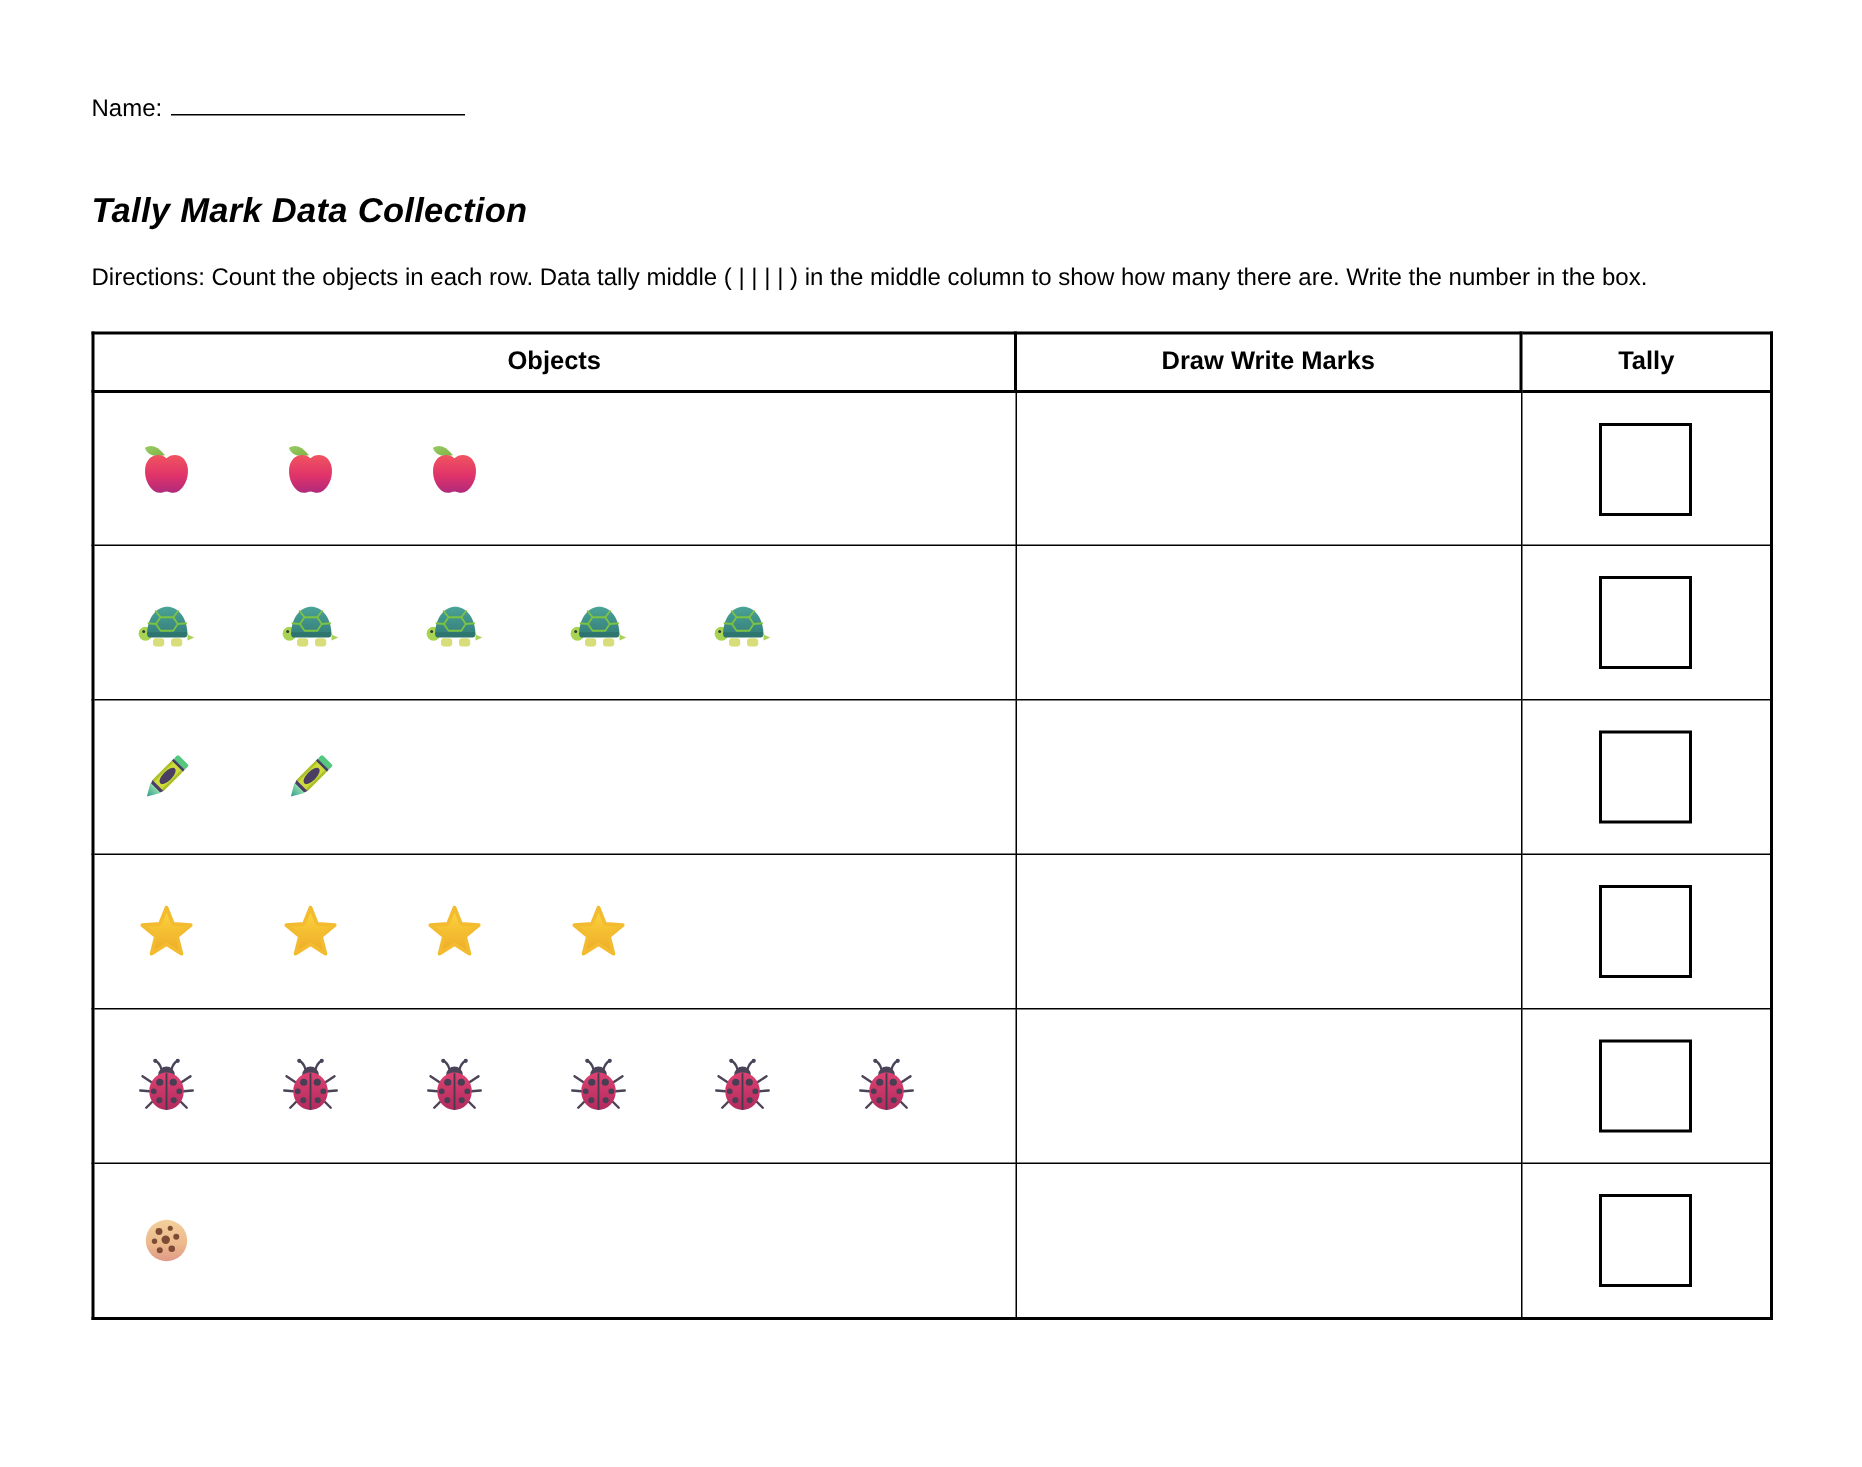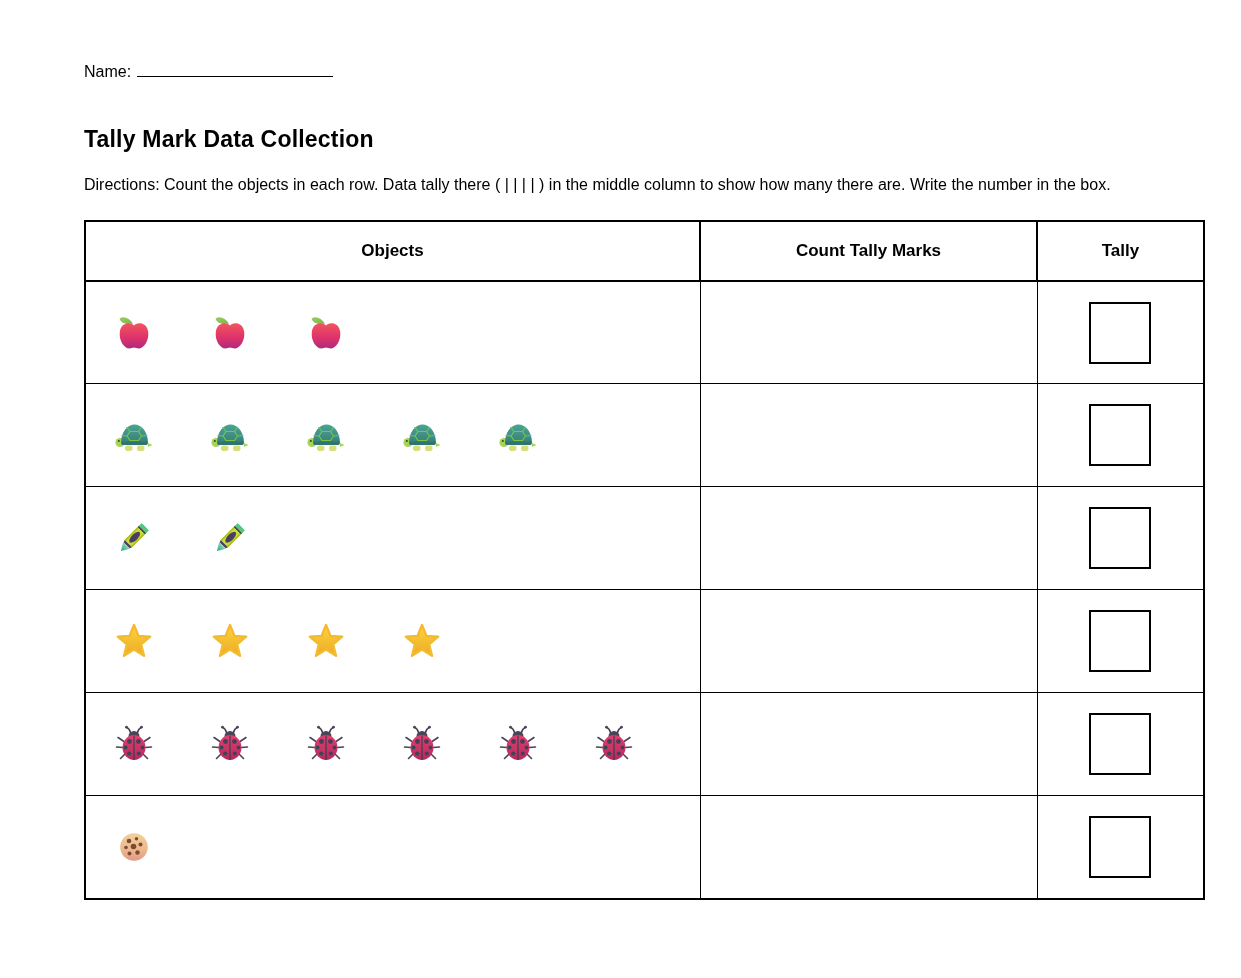--- a/index.html
+++ b/index.html
@@ -5,21 +5,21 @@
   * { box-sizing: border-box; margin: 0; padding: 0; }
   html, body { background: #ffffff; }
   body {
     width: 1241px;
     height: 978px;
     font-family: "Liberation Sans", "DejaVu Sans", sans-serif;
     color: #000;
     position: relative;
     overflow: hidden;
   }
-  .page { padding: 60px 61px 0 84px; }
+  .page { padding: 60px 61px 0 61px; }
 
   
   .top-row {
     display: flex;
     justify-content: space-between;
     align-items: baseline;
     font-size: 16px;
   }
   .blank-group { display: flex; align-items: baseline; }
   .write-line {
@@ -30,20 +30,21 @@
   }
   .name-line { width: 196px; }
   .date-line { width: 196px; }
 
   
   .title {
     margin-top: 45px;
     font-size: 23px;
     font-weight: bold;
     letter-spacing: 0.2px;
+    font-style: italic;
   }
 
   
   .directions {
     margin-top: 22px;
     font-size: 16px;
     line-height: 20px;
     width: 1119px;
   }
   .directions b { font-weight: normal; }
@@ -52,21 +53,21 @@
   table.worksheet {
     margin-top: 25px;
     width: 1119px;
     border-collapse: collapse;
     table-layout: fixed;
   }
   table.worksheet, table.worksheet th { border: 2px solid #000; }
   table.worksheet td { border: 1px solid #000; }
   table.worksheet { border: 2px solid #000; }
   th {
-    height: 60px;
+    height: 39px;
     font-size: 17px;
     font-weight: bold;
     text-align: center;
     vertical-align: middle;
   }
   .col-objects { width: 615px; }
   .col-tally   { width: 337px; }
   .col-total   { width: 167px; }
   td { height: 103px; vertical-align: middle; }
   td.objects-cell { padding-left: 28px; }
@@ -207,32 +208,32 @@
 
   <div class="top-row">
     <div class="blank-group">
       <span>Name:</span>
       <span class="write-line name-line"></span>
     </div>
   </div>
 
   <h1 class="title">Tally Mark Data Collection</h1>
 
-  <p class="directions"><b>Directions:</b><span> Count the objects in each row. Data </span><b>tally there</b><span> ( | | | | ) in the middle column to show how many there are. Write the number in the box.</span></p>
+  <p class="directions"><b>Directions:</b><span> Count the objects in each row. Data </span><b>tally middle</b><span> ( | | | | ) in the middle column to show how many there are. Write the number in the box.</span></p>
 
   <table class="worksheet">
     <colgroup>
       <col class="col-objects">
       <col class="col-tally">
       <col class="col-total">
     </colgroup>
     <thead>
       <tr>
         <th>Objects</th>
-        <th>Count Tally Marks</th>
+        <th>Draw Write Marks</th>
         <th>Tally</th>
       </tr>
     </thead>
     <tbody>
         <tr>
           <td class="objects-cell"><svg class="obj-icon" viewBox="0 0 40 40">
               <use href="#sym-apple"></use>
             </svg><svg class="obj-icon" viewBox="0 0 40 40">
               <use href="#sym-apple"></use>
             </svg><svg class="obj-icon" viewBox="0 0 40 40">

